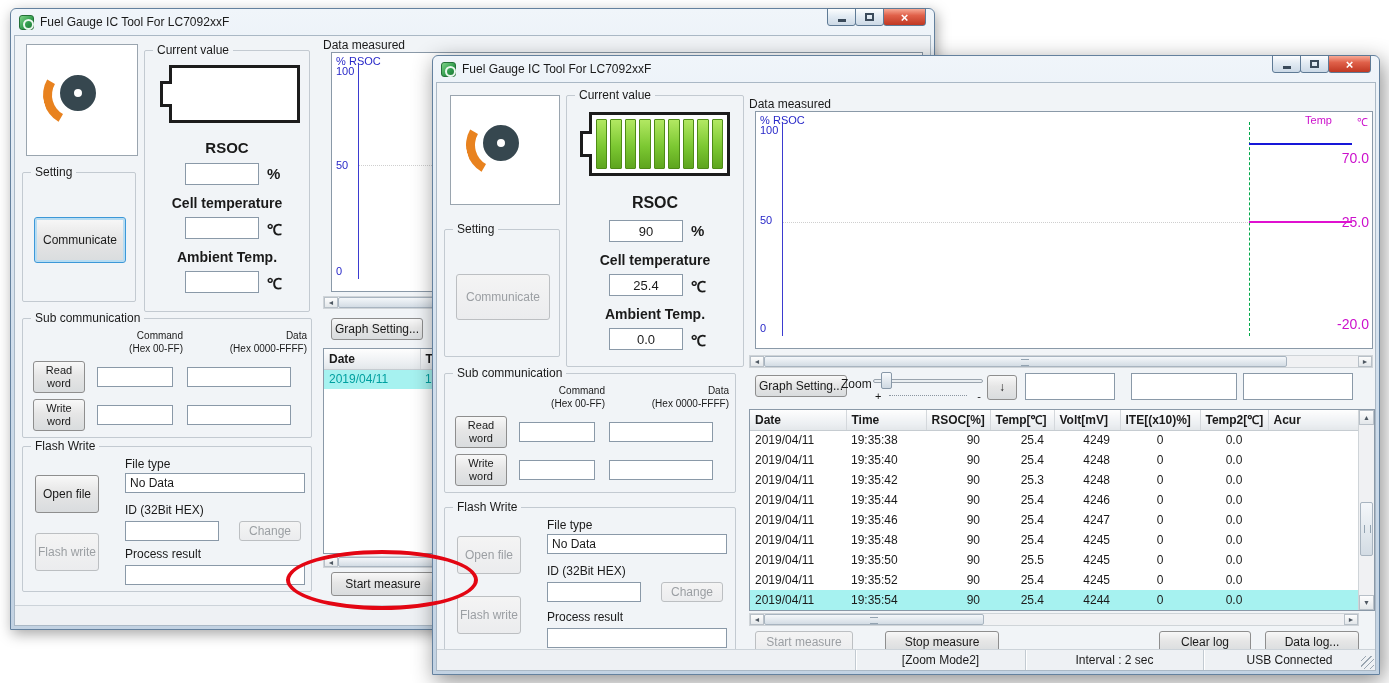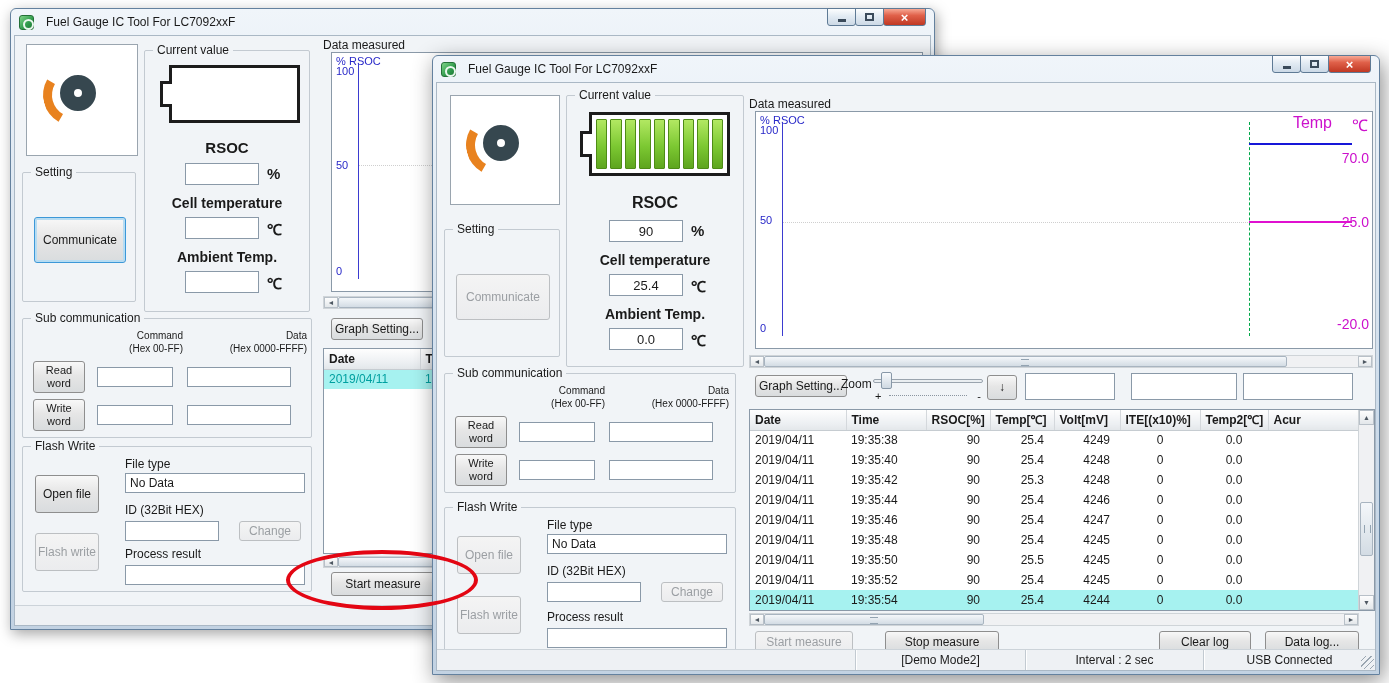--- a/index.html
+++ b/index.html
@@ -5,21 +5,21 @@
 <style>
   :root{ --client:#f1f4f7; }
   *{margin:0;padding:0;box-sizing:border-box}
   html,body{width:1389px;height:683px}
   body{position:relative;background:#ffffff;font-family:"Liberation Sans",sans-serif;font-size:12px;color:#1a1a1a;overflow:hidden}
 
   
   .window{position:absolute;border:1px solid #64819e;border-radius:6px 6px 0 0;background:linear-gradient(180deg,#f0f5fa,#ccdbea 60%,#c2d2e2)}
   #back-window{left:10px;top:8px;width:925px;height:622px;z-index:1;box-shadow:2px 4px 14px rgba(0,0,0,.35)}
   #front-window{left:432px;top:55px;width:948px;height:620px;z-index:10;box-shadow:3px 6px 22px rgba(0,0,0,.45)}
-  .titlebar{position:absolute;top:0;left:0;right:0;height:26px;display:flex;align-items:center;gap:12px;padding-left:8px}
+  .titlebar{position:absolute;top:0;left:0;right:0;height:26px;display:flex;align-items:center;gap:6px;padding-left:8px}
   .app-icon{width:15px;height:15px;border-radius:3px;border:1px solid #247038;background:linear-gradient(135deg,#7fd488,#2e9a4b 60%,#1d7334);flex:0 0 auto;position:relative}
   .app-icon::after{content:"";position:absolute;left:3px;top:3px;width:7px;height:7px;border-radius:50%;border:2px solid #eaf7ee}
   .title-text{white-space:nowrap}
   .win-controls{position:absolute;top:-1px;right:8px;display:flex}
   .win-btn{width:29px;height:18px;border:1px solid #5e7a95;background:linear-gradient(#fcfdfe,#e2ebf3 45%,#ccd9e6);border-radius:0 0 3px 3px;display:flex;align-items:center;justify-content:center;margin-left:-1px;cursor:pointer}
   .win-btn.close{width:43px;background:linear-gradient(#f7a894,#e0614a 40%,#c03823);color:#fff;font-weight:bold;font-size:13px;line-height:1}
   .glyph-min{width:8px;height:3px;background:#3a4a5a;margin-top:7px}
   .glyph-max{width:9px;height:8px;border:2px solid #3a4a5a}
   .client{position:absolute;left:3px;right:3px;top:26px;bottom:3px;background:var(--client);border:1px solid #aab8c5}
 
@@ -47,21 +47,21 @@
   .battery-tab{position:absolute;left:0;top:50%;transform:translateY(-50%);width:12px;height:26px;border:3px solid #1c1c1c;border-right:none;background:#fff}
   .battery-body{position:absolute;left:9px;top:0;right:0;bottom:0;border:3px solid #1c1c1c;background:#fff;display:flex;gap:3px;padding:4px}
   .battery-body .bar{flex:1;background:linear-gradient(180deg,#b2e862,#7cc832 55%,#5ea51e);border:1px solid #4e8c16;border-radius:1px}
 
   
   .graph{position:absolute;background:#fff;border:1px solid #8a99a8}
   .axis-left{position:absolute;left:26px;top:10px;bottom:12px;border-left:1px solid #3b3bd0}
   .ylab{position:absolute;left:4px;color:#2828c8;font-size:11px}
   .ylab-r{position:absolute;right:3px;color:#cc10cc;font-size:14px;text-align:right}
   .series-lab-l{position:absolute;top:2px;color:#2828c8;font-size:11px}
-  .series-lab-r{position:absolute;top:2px;color:#cc10cc;font-size:16px}
+  .series-lab-r{position:absolute;top:2px;color:#cc10cc;font-size:11px}
   .gridline{position:absolute;left:27px;right:20px;border-top:1px dotted #cfcfcf}
   .cursor-line{position:absolute;top:10px;bottom:12px;border-left:1px dashed #00a848}
   .rsoc-line{position:absolute;right:20px;height:2px;background:#1717d8}
   .temp-line{position:absolute;right:20px;height:2px;background:#e010d0}
 
   
   .hscroll{position:absolute;background:#f0f1f3;border:1px solid #cfd4d8;display:flex;align-items:stretch}
   .sb-btn{width:14px;flex:0 0 auto;background:linear-gradient(#fdfdfd,#e3e7ea);border:1px solid #b8c0c8;font-size:7px;color:#4e5862;display:flex;align-items:center;justify-content:center;cursor:pointer}
   .sb-track{flex:1;position:relative}
   .sb-thumb{position:absolute;top:0;bottom:0;background:linear-gradient(#f4f7fa,#d3dce4);border:1px solid #a8b4c0;border-radius:2px;cursor:pointer}
@@ -485,21 +485,21 @@
       <span class="sb-btn">►</span>
     </div>
 
     <div class="btn disabled" style="left:318px;top:548px;width:98px;height:22px">Start measure</div>
     <div class="btn" style="left:448px;top:548px;width:114px;height:22px">Stop measure</div>
     <div class="btn" style="left:722px;top:548px;width:92px;height:22px">Clear log</div>
     <div class="btn" style="left:828px;top:548px;width:94px;height:22px">Data log...</div>
 
     <div class="statusbar" style="height:21px">
       <span class="status-cell" style="flex:1"></span>
-      <span class="status-cell sep" style="width:170px">[Demo Mode2]</span>
+      <span class="status-cell sep" style="width:170px">[Zoom Mode2]</span>
       <span class="status-cell sep" style="width:178px">Interval : 2 sec</span>
       <span class="status-cell sep" style="width:172px">USB Connected</span>
       <span class="resize-grip"></span>
     </div>
   </div>
 </div>
 
 <div class="ellipse" style="left: 286px; top: 550px; width: 192px; height: 60px; border-color: rgb(227, 6, 19);"></div>
 
 </body></html>

